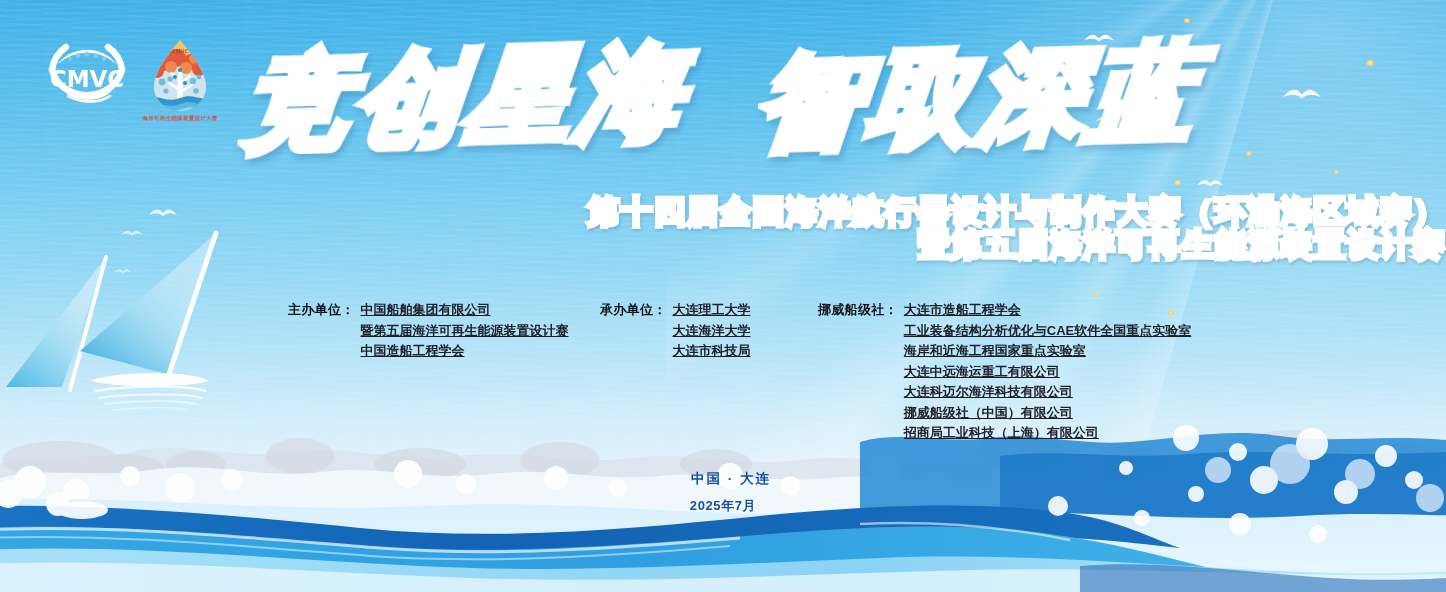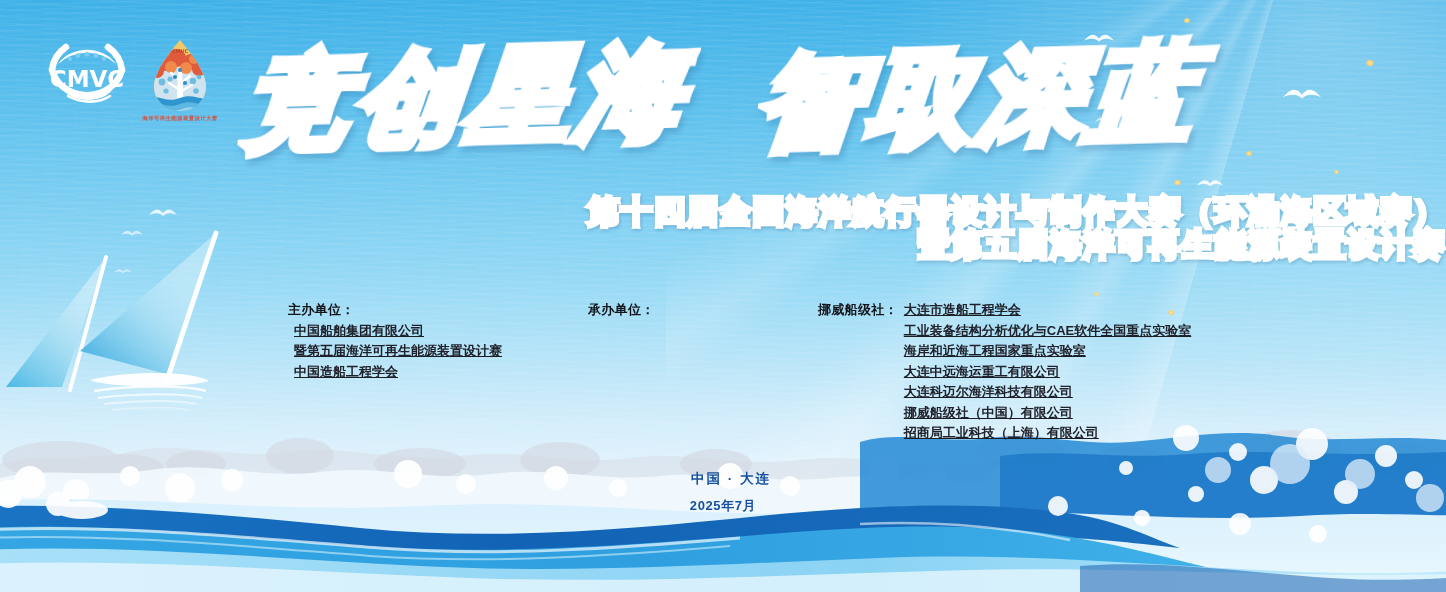--- a/index.html
+++ b/index.html
@@ -154,22 +154,22 @@
   .org-block { position:absolute; display:flex; align-items:flex-start; }
   .org-label {
     font-weight: 700; white-space: nowrap; letter-spacing: .3px;
     font-size: 13px; line-height: 20.5px; color:#14151a;
   }
   .org-list { margin-left: 6px; text-decoration: underline; }
   .org-list div {
     white-space: nowrap; line-height: 20.5px; font-size: 13px;
     font-weight: 600; color: #20222b;
   }
-  #org-host     { left: 288px; flex-direction: column; }
-  #org-organize { left: 588px; }
+  #org-host     { left: 288px; }
+  #org-organize { left: 600px; }
   #org-support  { left: 818px; }
 
   
   .place {
     position:absolute; top: 470px; left:0; right:0; text-align:center; z-index:30;
   }
   .place .city {
     font-size: 13.5px; font-weight: 700; color:#15509f; letter-spacing: 2px; padding-left: 16px;
   }
   .place .date {
@@ -372,20 +372,25 @@
       <div class="org-label">主办单位：</div>
       <div class="org-list">
         <div>中国船舶集团有限公司</div>
         <div>暨第五届海洋可再生能源装置设计赛</div>
         <div>中国造船工程学会</div>
       </div>
     </div>
 
     <div class="org-block" id="org-organize">
       <div class="org-label">承办单位：</div>
+      <div class="org-list">
+        <div>大连理工大学</div>
+        <div>大连海洋大学</div>
+        <div>大连市科技局</div>
+      </div>
     </div>
 
     <div class="org-block" id="org-support">
       <div class="org-label">挪威船级社：</div>
       <div class="org-list">
         <div>大连市造船工程学会</div>
         <div>工业装备结构分析优化与CAE软件全国重点实验室</div>
         <div>海岸和近海工程国家重点实验室</div>
         <div>大连中远海运重工有限公司</div>
         <div>大连科迈尔海洋科技有限公司</div>

